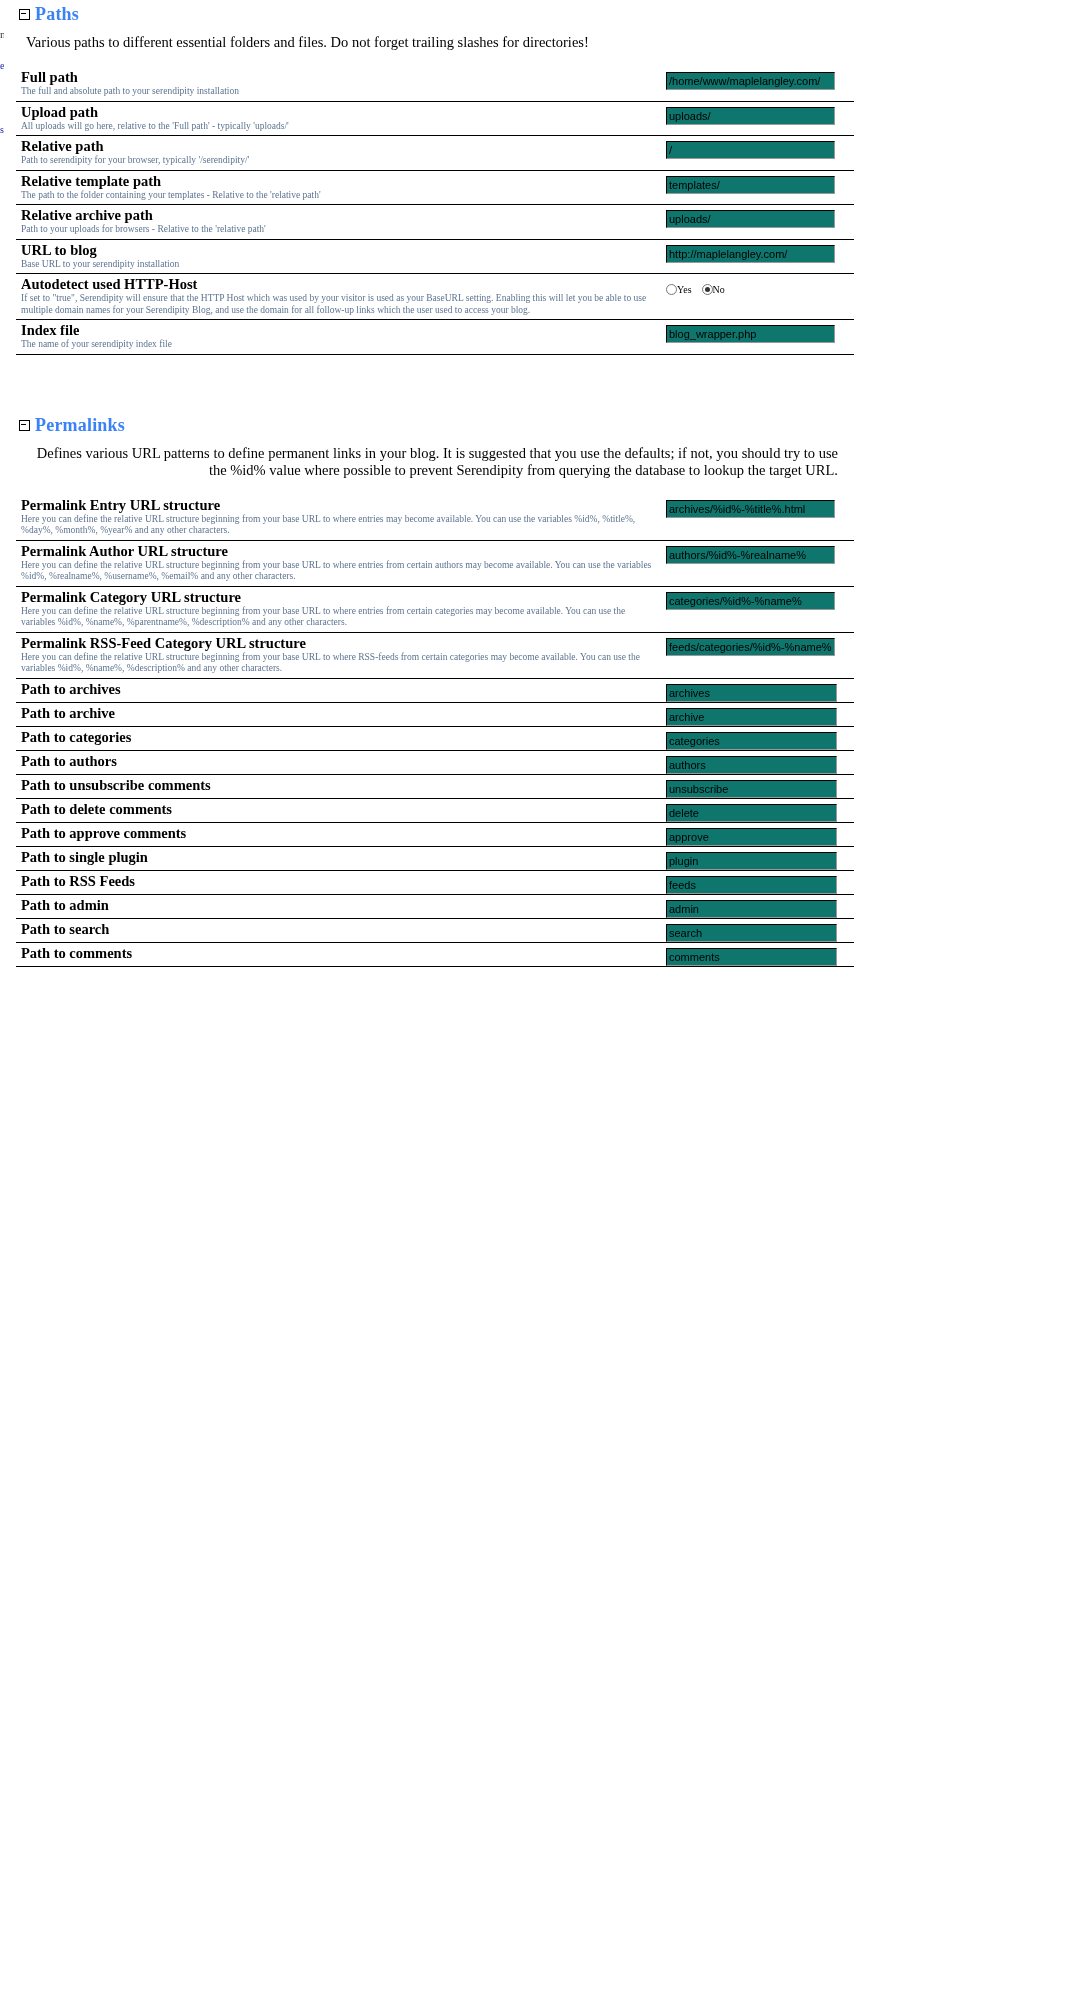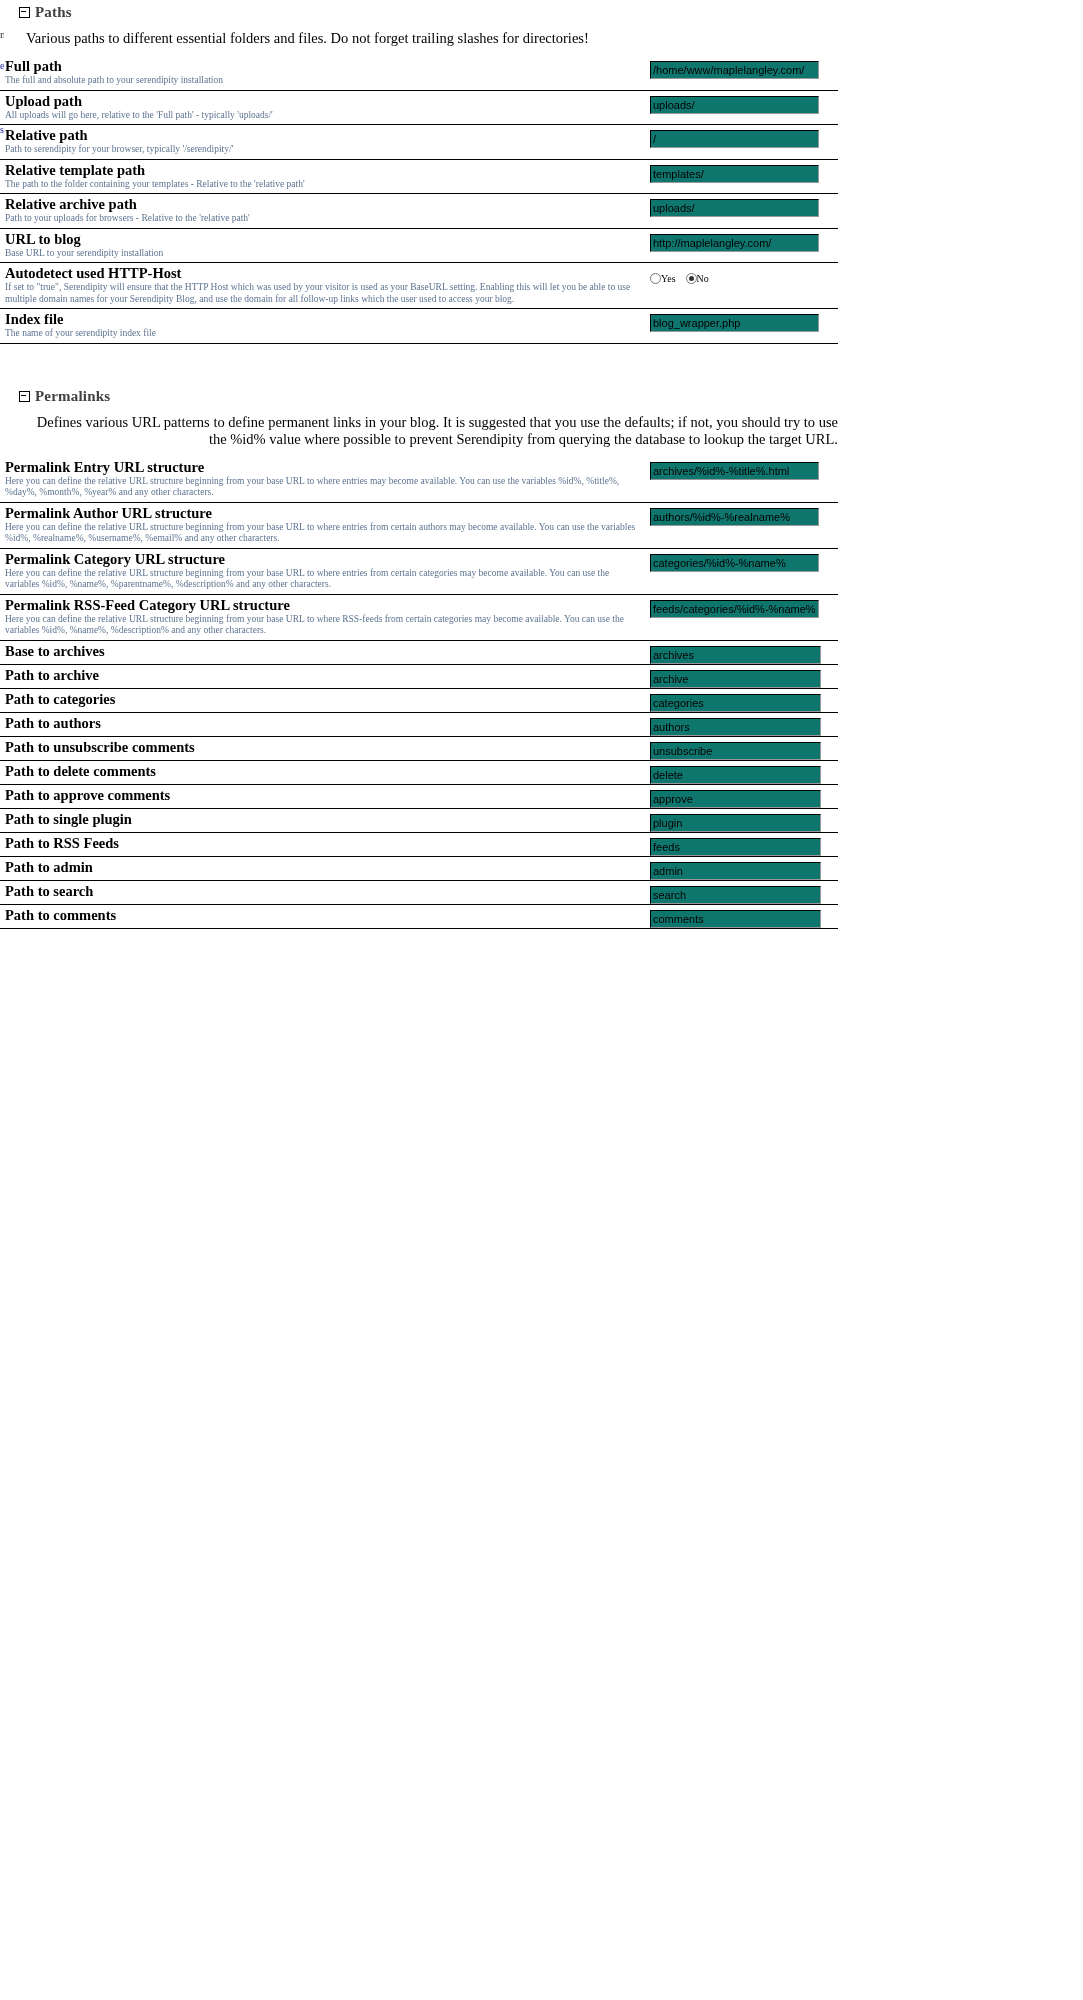--- a/index.html
+++ b/index.html
@@ -70,42 +70,42 @@
     position: absolute;
     left: 1px;
     top: 3px;
     width: 5px;
     height: 1px;
     background: #000;
   }
   .section-title {
     font-family: "Liberation Serif", serif;
     font-weight: bold;
-    font-size: 15px;
-    color: #404040;
+    font-size: 18px;
+    color: #3b82f6;
     letter-spacing: 0.2px;
   }
   .section-desc {
     padding-left: 26px;
     padding-right: 250px;
     font-size: 14.5px;
     line-height: 17px;
     color: #000;
     margin-top: 7px;
     margin-bottom: 9px;
   }
   .section-desc.wide {
     padding-right: 245px;
     text-align: right;
   }
 
   
   .rows {
     width: 838px;
-    margin: 0;
+    margin: 16px;
     border-collapse: collapse;
   }
   .row {
     position: relative;
     border-top: 1.5px solid #000000;
     min-height: 22px;
     display: flex;
     align-items: flex-start;
   }
   .row:first-child { border-top: none; }
@@ -304,21 +304,21 @@
           </div>
           <div class="row">
             <div class="row-left">
               <div class="row-label">Permalink RSS-Feed Category URL structure</div>
               <div class="row-hint">Here you can define the relative URL structure beginning from your base URL to where RSS-feeds from certain categories may become available. You can use the variables %id%, %name%, %description% and any other characters.</div>
             </div>
             <div class="row-right"><input type="text" class="inp-wide" value="feeds/categories/%id%-%name%.rss" style=""></div>
           </div>
           <div class="row">
             <div class="row-left">
-              <div class="row-label">Base to archives</div>
+              <div class="row-label">Path to archives</div>
             </div>
             <div class="row-right"><input type="text" class="inp-path" value="archives" style=""></div>
           </div>
           <div class="row">
             <div class="row-left">
               <div class="row-label">Path to archive</div>
             </div>
             <div class="row-right"><input type="text" class="inp-path" value="archive" style=""></div>
           </div>
           <div class="row">

